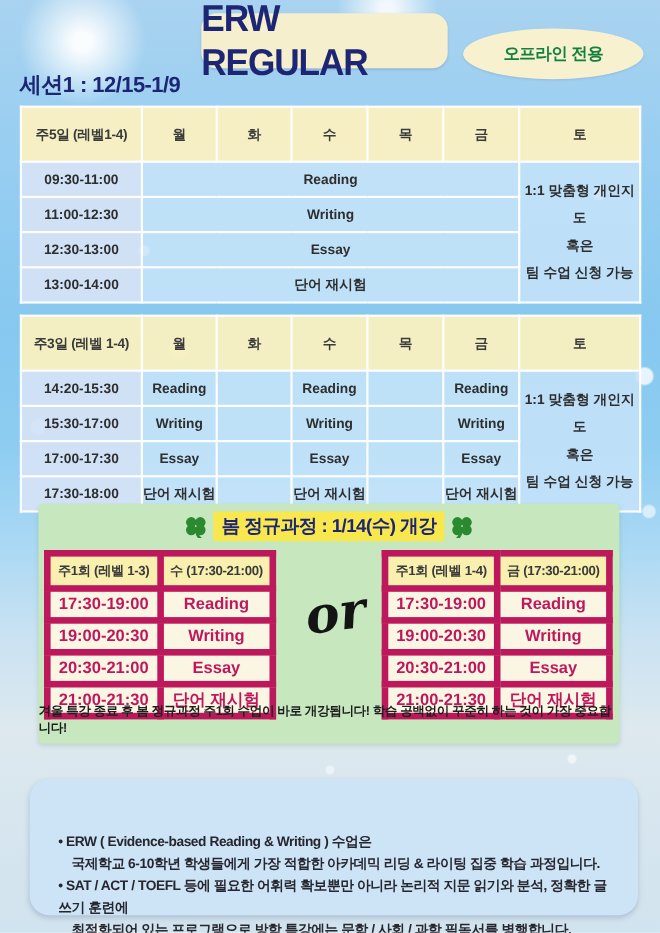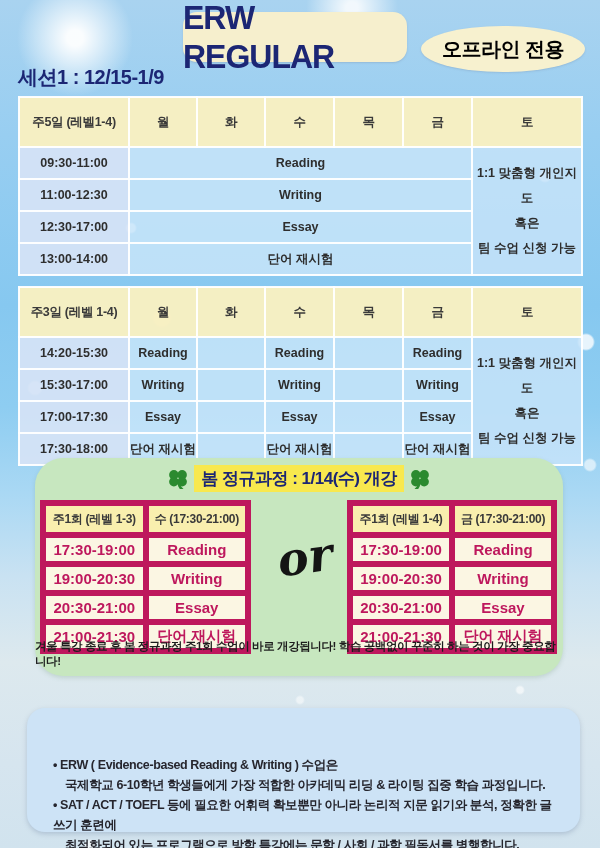--- a/index.html
+++ b/index.html
@@ -34,21 +34,21 @@
   .title-badge span {
     font-size:32px; font-weight:bold; color:#1c2674; letter-spacing:-1px;
     transform:scaleY(1.06);
   }
   .offline-badge {
     position:absolute; left:421px; top:26px; width:164px; height:46px;
     background:#f7f1cf; border-radius:50%;
     display:flex; align-items:center; justify-content:center;
     box-shadow:0 1px 2px rgba(120,140,170,.3);
   }
-  .offline-badge span { font-size:20px; font-weight:bold; color:#000000; letter-spacing:-0.5px; }
+  .offline-badge span { font-size:15px; font-weight:bold; color:#15803d; letter-spacing:-0.5px; }
   .session-label {
     position:absolute; left:18px; top:64px;
     font-size:20px; font-weight:bold; color:#1c2674; letter-spacing:-0.5px;text-align:right;
   }
 
   
   table.sched { position:absolute; left:18px; width:563px; border-collapse:collapse; table-layout:fixed; }
   #week5 { top:96px; }
   #week3 { top:286px; }
   table.sched td, table.sched th { border:2px solid rgba(255,255,255,.95); text-align:center; vertical-align:middle; }
@@ -58,21 +58,21 @@
   }
   table.sched td { height:32px; font-size:12.5px; font-weight:600; color:#2e2e2e; }
   td.time-col { background:rgba(215,227,246,.9); font-weight:bold; color:#2b2b2b; }
   td.body-col { background:rgba(203,230,250,.8); }
   td.sat-col  { background:rgba(198,227,249,.85); }
   td.sat-col div { line-height:2.0; font-size:12.5px; font-weight:600; color:#2e2e2e; }
 
   
   .spring-panel {
     position:absolute; left:35px; top:458px; width:528px; height:218px;
-    background:#c7e7bf; border-radius:28px;
+    background:#c7e7bf; border-radius:4px;
     box-shadow:0 2px 4px rgba(110,150,120,.25);
   }
   .spring-title-row {
     position:absolute; top:7px; left:0; width:100%;
     display:flex; align-items:center; justify-content:center; gap:5px;
   }
   .spring-title {
     background:#f8e84e; color:#1c2674; font-size:17px; font-weight:bold;
     padding:2px 7px; letter-spacing:-0.5px;
   }
@@ -150,21 +150,21 @@
         <div>1:1 맞춤형 개인지도</div>
         <div>혹은</div>
         <div>팀 수업 신청 가능</div>
       </td>
     </tr>
     <tr>
       <td class="time-col">11:00-12:30</td>
       <td class="body-col" colspan="5">Writing</td>
     </tr>
     <tr>
-      <td class="time-col">12:30-17:00</td>
+      <td class="time-col">12:30-13:00</td>
       <td class="body-col" colspan="5">Essay</td>
     </tr>
     <tr>
       <td class="time-col">13:00-14:00</td>
       <td class="body-col" colspan="5">단어 재시험</td>
     </tr>
   </tbody>
     </table>
 
   <table class="sched" id="week3">

